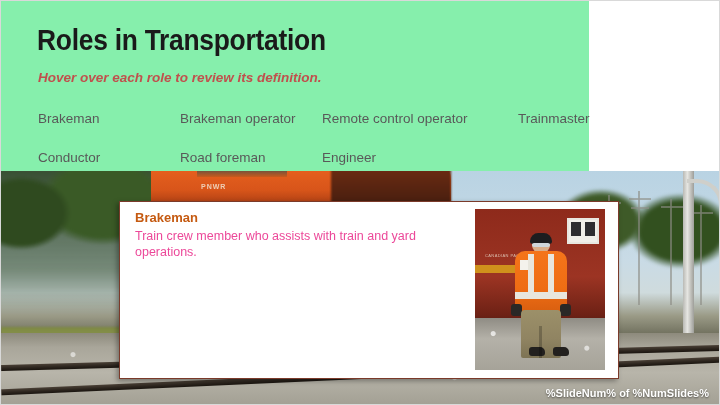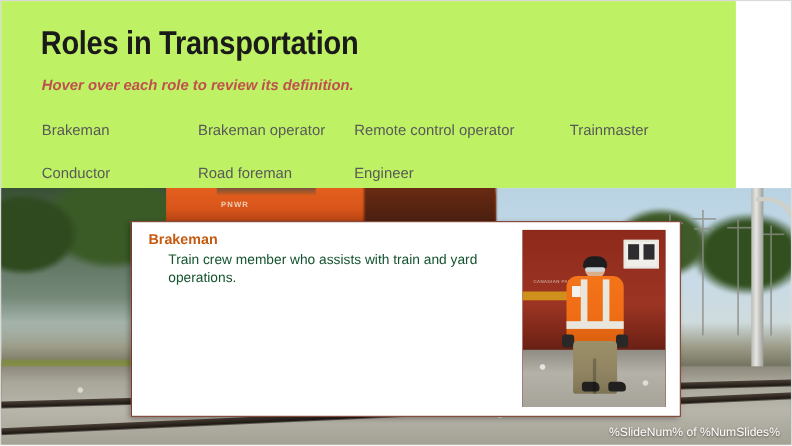--- a/index.html
+++ b/index.html
@@ -18,23 +18,23 @@
     background: #ffffff;
     border: 1px solid #d9d9d9;
     box-sizing: border-box;
   }
 
   
   .header-zone {
     position: absolute;
     left: 0;
     top: 0;
-    width: 668px;
+    width: 588px;
     height: 170px;
-    background: #bef264;
+    background: #86efac;
     box-sizing: border-box;
   }
   .slide-title {
     position: absolute;
     left: 36px;
     top: 22px;
     font-family: "Liberation Sans Narrow", "Liberation Sans", sans-serif;
     font-size: 30px;
     font-weight: 700;
     letter-spacing: -0.3px;
@@ -229,26 +229,26 @@
   .def-title {
     position: absolute;
     left: 15px;
     top: 8px;
     font-size: 13px;
     font-weight: 700;
     color: #c55a11;
   }
   .def-text {
     position: absolute;
-    left: 33px;
+    left: 15px;
     top: 26px;
     width: 330px;
     font-size: 12.5px;
     line-height: 16px;
-    color: #14532d;
+    color: #ec4899;
   }
   .def-photo {
     position: absolute;
     left: 355px;
     top: 7px;
     width: 130px;
     height: 161px;
     overflow: hidden;
     background: #7a1f14;
   }
@@ -416,20 +416,21 @@
 
   
   .slide-number {
     position: absolute;
     right: 10px;
     bottom: 5px;
     font-size: 11px;
     color: #ffffff;
     text-shadow: 0 1px 2px rgba(0,0,0,0.55);
     white-space: nowrap;
+    font-weight: bold;
   }
 </style>
 </head>
 <body>
 
 <div class="slide">
 
   <div class="header-zone">
     <div class="slide-title">Roles in Transportation</div>
     <div class="slide-subtitle">Hover over each role to review its definition.</div>

